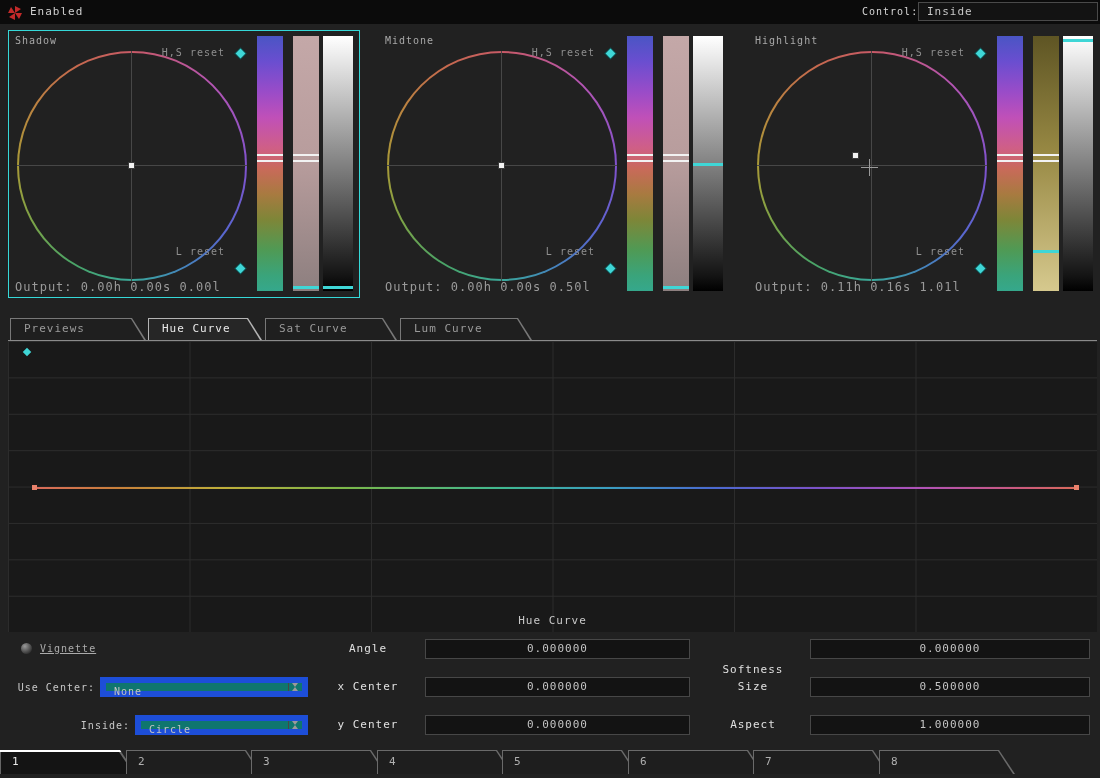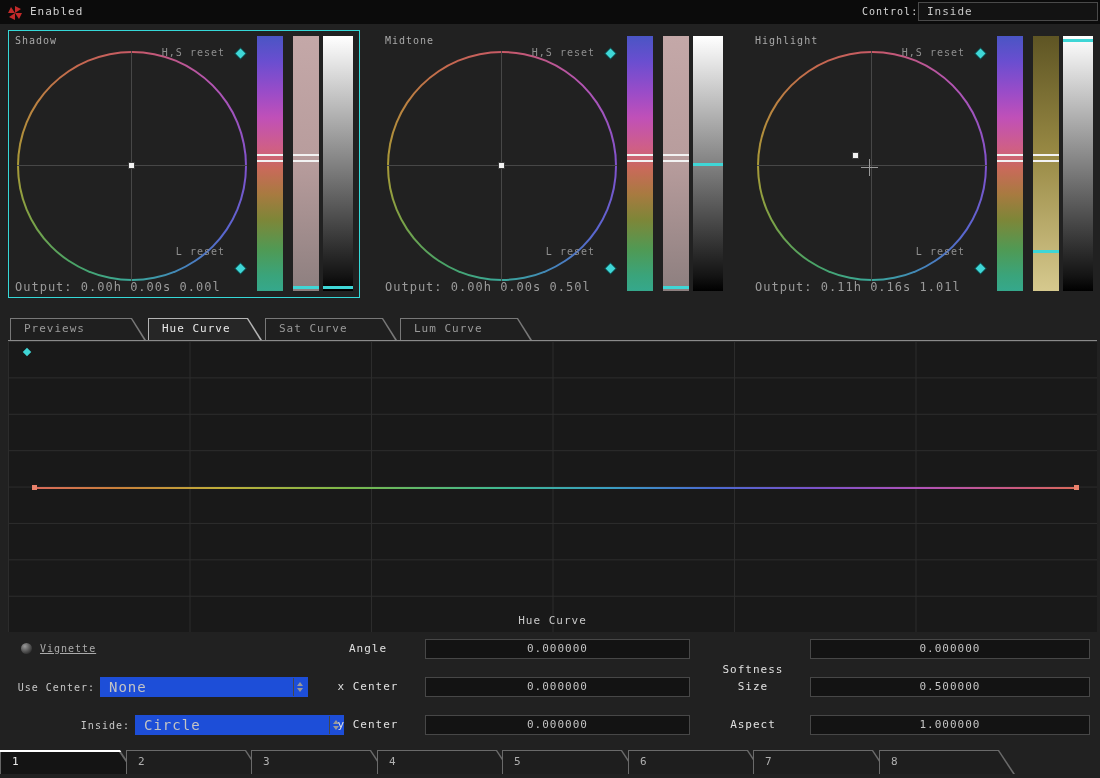--- a/index.html
+++ b/index.html
@@ -73,22 +73,22 @@
   .curve-diamond{position:absolute;left:16px;top:8px;width:6px;height:6px;background:#3fd6d6;transform:rotate(45deg);}
   .curve-caption{position:absolute;left:0;right:0;bottom:5px;text-align:center;font-size:11px;color:#c8c8c8;letter-spacing:1px;}
   
   .vign-check{position:absolute;left:21px;top:643px;width:11px;height:11px;border-radius:50%;
     background:radial-gradient(circle at 35% 30%,#9a9a9a,#2a2a2a 80%);}
   .vign-label{position:absolute;left:40px;top:643px;font-size:10px;color:#ababab;letter-spacing:1px;text-decoration:underline;}
   .sel-label{position:absolute;font-size:10px;color:#c8c8c8;letter-spacing:1px;text-align:right;}
   .flabel{position:absolute;font-size:11px;color:#e0e0e0;letter-spacing:1px;text-align:center;}
   .field{position:absolute;height:20px;box-sizing:border-box;background:#131313;border:1px solid #474747;
     font-size:11px;color:#c4c4c4;text-align:center;line-height:18px;letter-spacing:1px;}
-  .dropdown{position:absolute;height:20px;box-sizing:border-box;background:#1d4ed8;border:1px solid #1d4ed8;
-    font-size:14px;color:#c4c4c4;line-height:18px;letter-spacing:1px;padding-left:8px;}
+  .dropdown{position:absolute;height:20px;box-sizing:border-box;background:#0f766e;border:6px solid #1d4ed8;
+    font-size:10px;color:#c4c4c4;line-height:18px;letter-spacing:1px;padding-left:8px;}
   .spin{position:absolute;right:0;top:0;bottom:0;width:13px;border-left:1px solid #474747;}
   .spin::before{content:"";position:absolute;left:3px;top:4px;border-left:3px solid transparent;
     border-right:3px solid transparent;border-bottom:4px solid #9a9a9a;}
   .spin::after{content:"";position:absolute;left:3px;bottom:4px;border-left:3px solid transparent;
     border-right:3px solid transparent;border-top:4px solid #9a9a9a;}
   
   .ptab{position:absolute;top:750px;height:24px;}
   .ptab .shape{position:absolute;inset:0;clip-path:polygon(0 0,calc(100% - 16px) 0,100% 100%,0 100%);background:#6a6a6a;}
   .ptab .face{position:absolute;inset:1px 2px 0 1px;clip-path:polygon(0 0,calc(100% - 15px) 0,100% 100%,0 100%);background:#1e1e1e;}
   .ptab.selected .shape{background:linear-gradient(180deg,#ffffff 0px,#ffffff 2px,#666 2px);}
@@ -220,21 +220,21 @@
 <div class="vign-check"></div>
 <span class="vign-label">Vignette</span>
 
 <span class="sel-label" style="left:0;width:95px;top:682px;">Use Center:</span>
 <div class="dropdown" style="left:100px;top:677px;width:208px;">
   <span>None</span>
   <div class="spin"></div>
 </div>
 
 <span class="sel-label" style="left:0;width:130px;top:720px;">Inside:</span>
-<div class="dropdown" style="left:135px;top:715px;width:209px;">
+<div class="dropdown" style="left:135px;top:715px;width:173px;">
   <span>Circle</span>
   <div class="spin"></div>
 </div>
 
 <span class="flabel" style="left:318px;width:100px;top:642px;">Angle</span>
 <div class="field" style="left:425px;top:639px;width:265px;">0.000000</div>
 
 <span class="flabel" style="left:318px;width:100px;top:680px;">x Center</span>
 <div class="field" style="left:425px;top:677px;width:265px;">0.000000</div>
 

